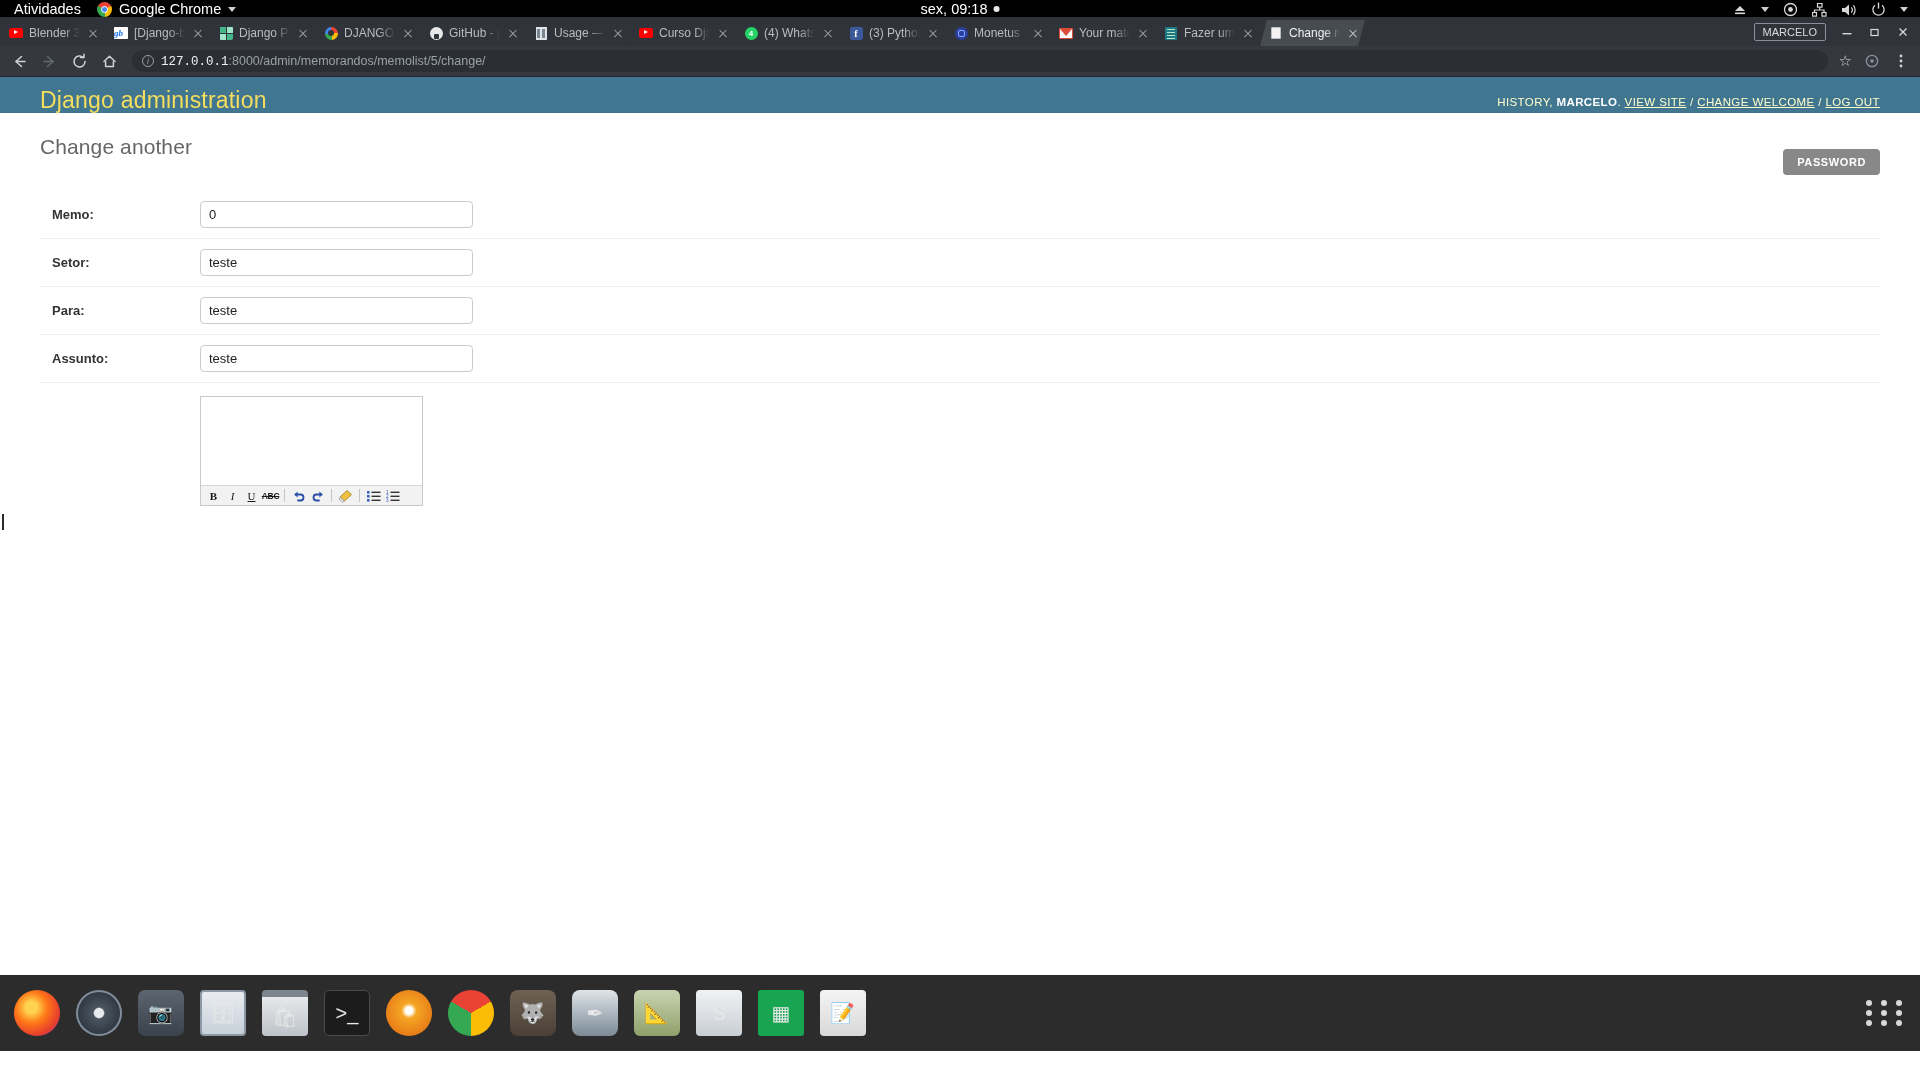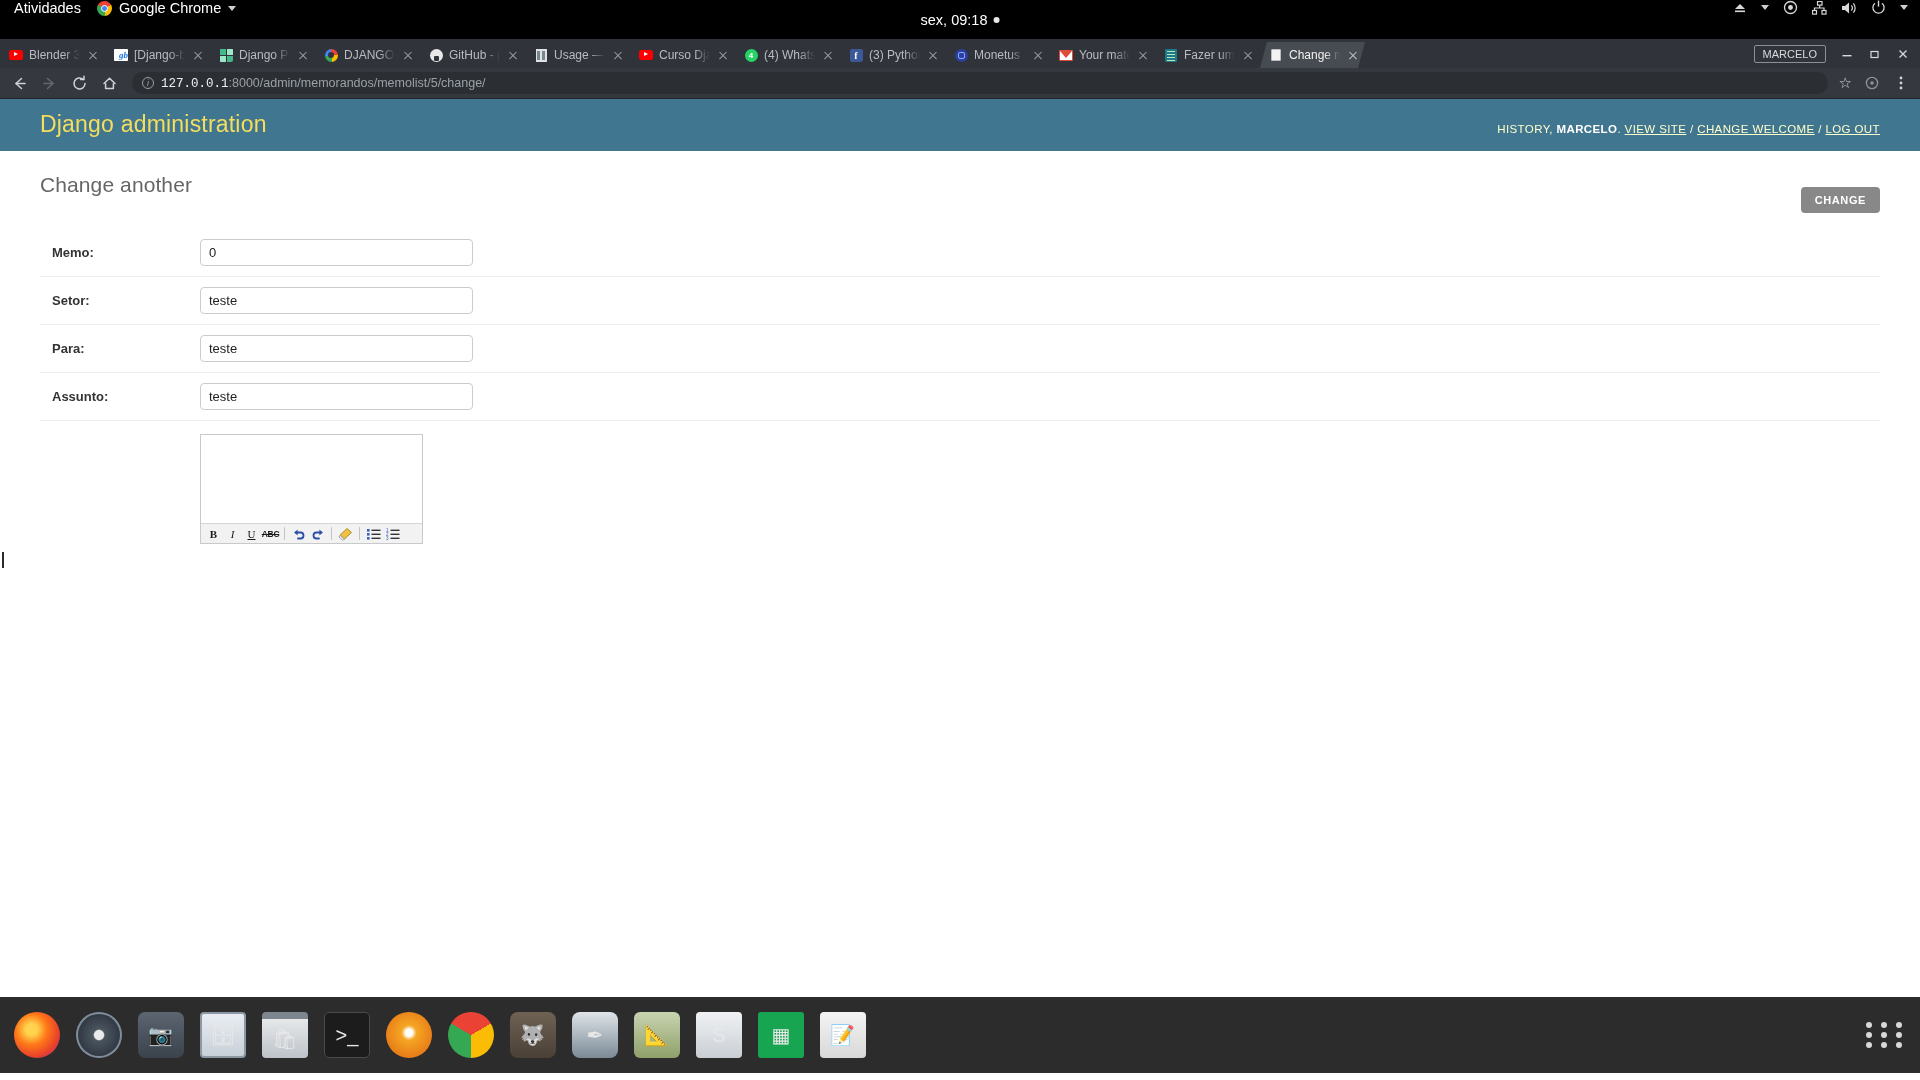--- a/index.html
+++ b/index.html
@@ -5,22 +5,22 @@
   * { box-sizing: border-box; margin: 0; padding: 0; }
   html, body {
     width: 1920px; height: 1080px;
     overflow: hidden;
     font-family: "Liberation Sans", sans-serif;
     background: #ffffff;
   }
 
   
   .gnome-bar {
-    height: 39px; background: #000000; color: #ffffff;
-    display: flex; align-items: flex-start; position: relative;
+    height: 17px; background: #000000; color: #ffffff;
+    display: flex; align-items: flex-end; position: relative;
     font-size: 14.5px;
   }
   .gnome-left { display: flex; align-items: center; gap: 16px; padding-left: 14px; }
   .gnome-activities { color: #fff; font-size: 14.5px; }
   .gnome-app { display: flex; align-items: center; gap: 7px; color: #fff; font-size: 14.5px; }
   .chrome-dot {
     width: 15px; height: 15px; border-radius: 50%;
     background:
       conic-gradient(from -60deg, #ea4335 0 120deg, #fbbc05 0 240deg, #34a853 0 360deg);
     position: relative;
@@ -111,22 +111,22 @@
   }
   .url-host { color: #eceff1; font-family: Liberation Mono, monospace; }
   .url-rest { color: #9aa0a6; }
   .omnirow-right { display: flex; align-items: center; gap: 10px; }
   .star { color: #cfd3d8; font-size: 15px; }
 
   
   .page { background: #fff; height: 898px; overflow: hidden; position: relative; }
   .dj-header {
     background: #417690; color: #fff; padding: 10px 40px 12px 40px;
-    display: flex; align-items: center; justify-content: space-between;
-    height: 52px;
+    display: flex; align-items: flex-start; justify-content: space-between;
+    height: 36px;
   }
   .dj-brand {
     font-size: 23px; color: #f5dd5d; font-weight: 300; letter-spacing: .2px;
   }
   .dj-userlinks { font-size: 11.5px; color: #ffc; letter-spacing: .4px; padding-top: 9px; }
   .dj-userlinks b { color: #fff; }
   .dj-userlinks a { color: #ffc; text-decoration: underline; }
   .dj-breadcrumbs {
     background: #79aec8; color: #fff; font-size: 14px;
     padding: 11px 40px; letter-spacing: .1px;
@@ -280,21 +280,21 @@
       <span class="fav">
         <span style="display:block;width:14px;height:10px;background:#ff0000;border-radius:2.5px;position:relative">
           <span style="position:absolute;left:5px;top:2.2px;border-left:4px solid #fff;border-top:2.6px solid transparent;border-bottom:2.6px solid transparent"></span>
         </span>
       </span>
       <span class="ttl">Blender 3D</span>
       <span class="xclose"></span>
     </div>
     <div class="tab">
       <span class="fav">
-        <span style="display:block;width:14px;height:12px;background:#fff;color:#1a73e8;font:italic bold 9px 'Liberation Serif',serif;text-align:right;line-height:12px">gb</span>
+        <span style="display:block;width:14px;height:12px;background:#fff;color:#1a73e8;font:italic bold 9px 'Liberation Serif',serif;text-align:left;line-height:12px">gb</span>
       </span>
       <span class="ttl">[Django-br</span>
       <span class="xclose"></span>
     </div>
     <div class="tab">
       <span class="fav">
         <span style="display:grid;grid-template-columns:1fr 1fr;grid-template-rows:1fr 1fr;gap:1px;width:13px;height:13px">
           <i style="background:#44b78b"></i>
           <i style="background:#9fe5c8"></i>
           <i style="background:#9fe5c8"></i>
@@ -472,21 +472,21 @@
       <a href="#">CHANGE WELCOME</a>
       <span>/</span>
       <a href="#">LOG OUT</a>
     </div>
   </div>
 
 
   <div class="content">
     <div class="title-row">
       <h1 class="pagetitle">Change another</h1>
-      <a class="history-btn" href="#">CHANGE</a>
+      <a class="history-btn" href="#">PASSWORD</a>
     </div>
 
     <form class="module" id="formrows">
 
       <div class="frow">
           <label>Memo:</label>
           <input type="text" value="0" style="">
         </div>
         <div class="frow">
           <label>Setor:</label>

